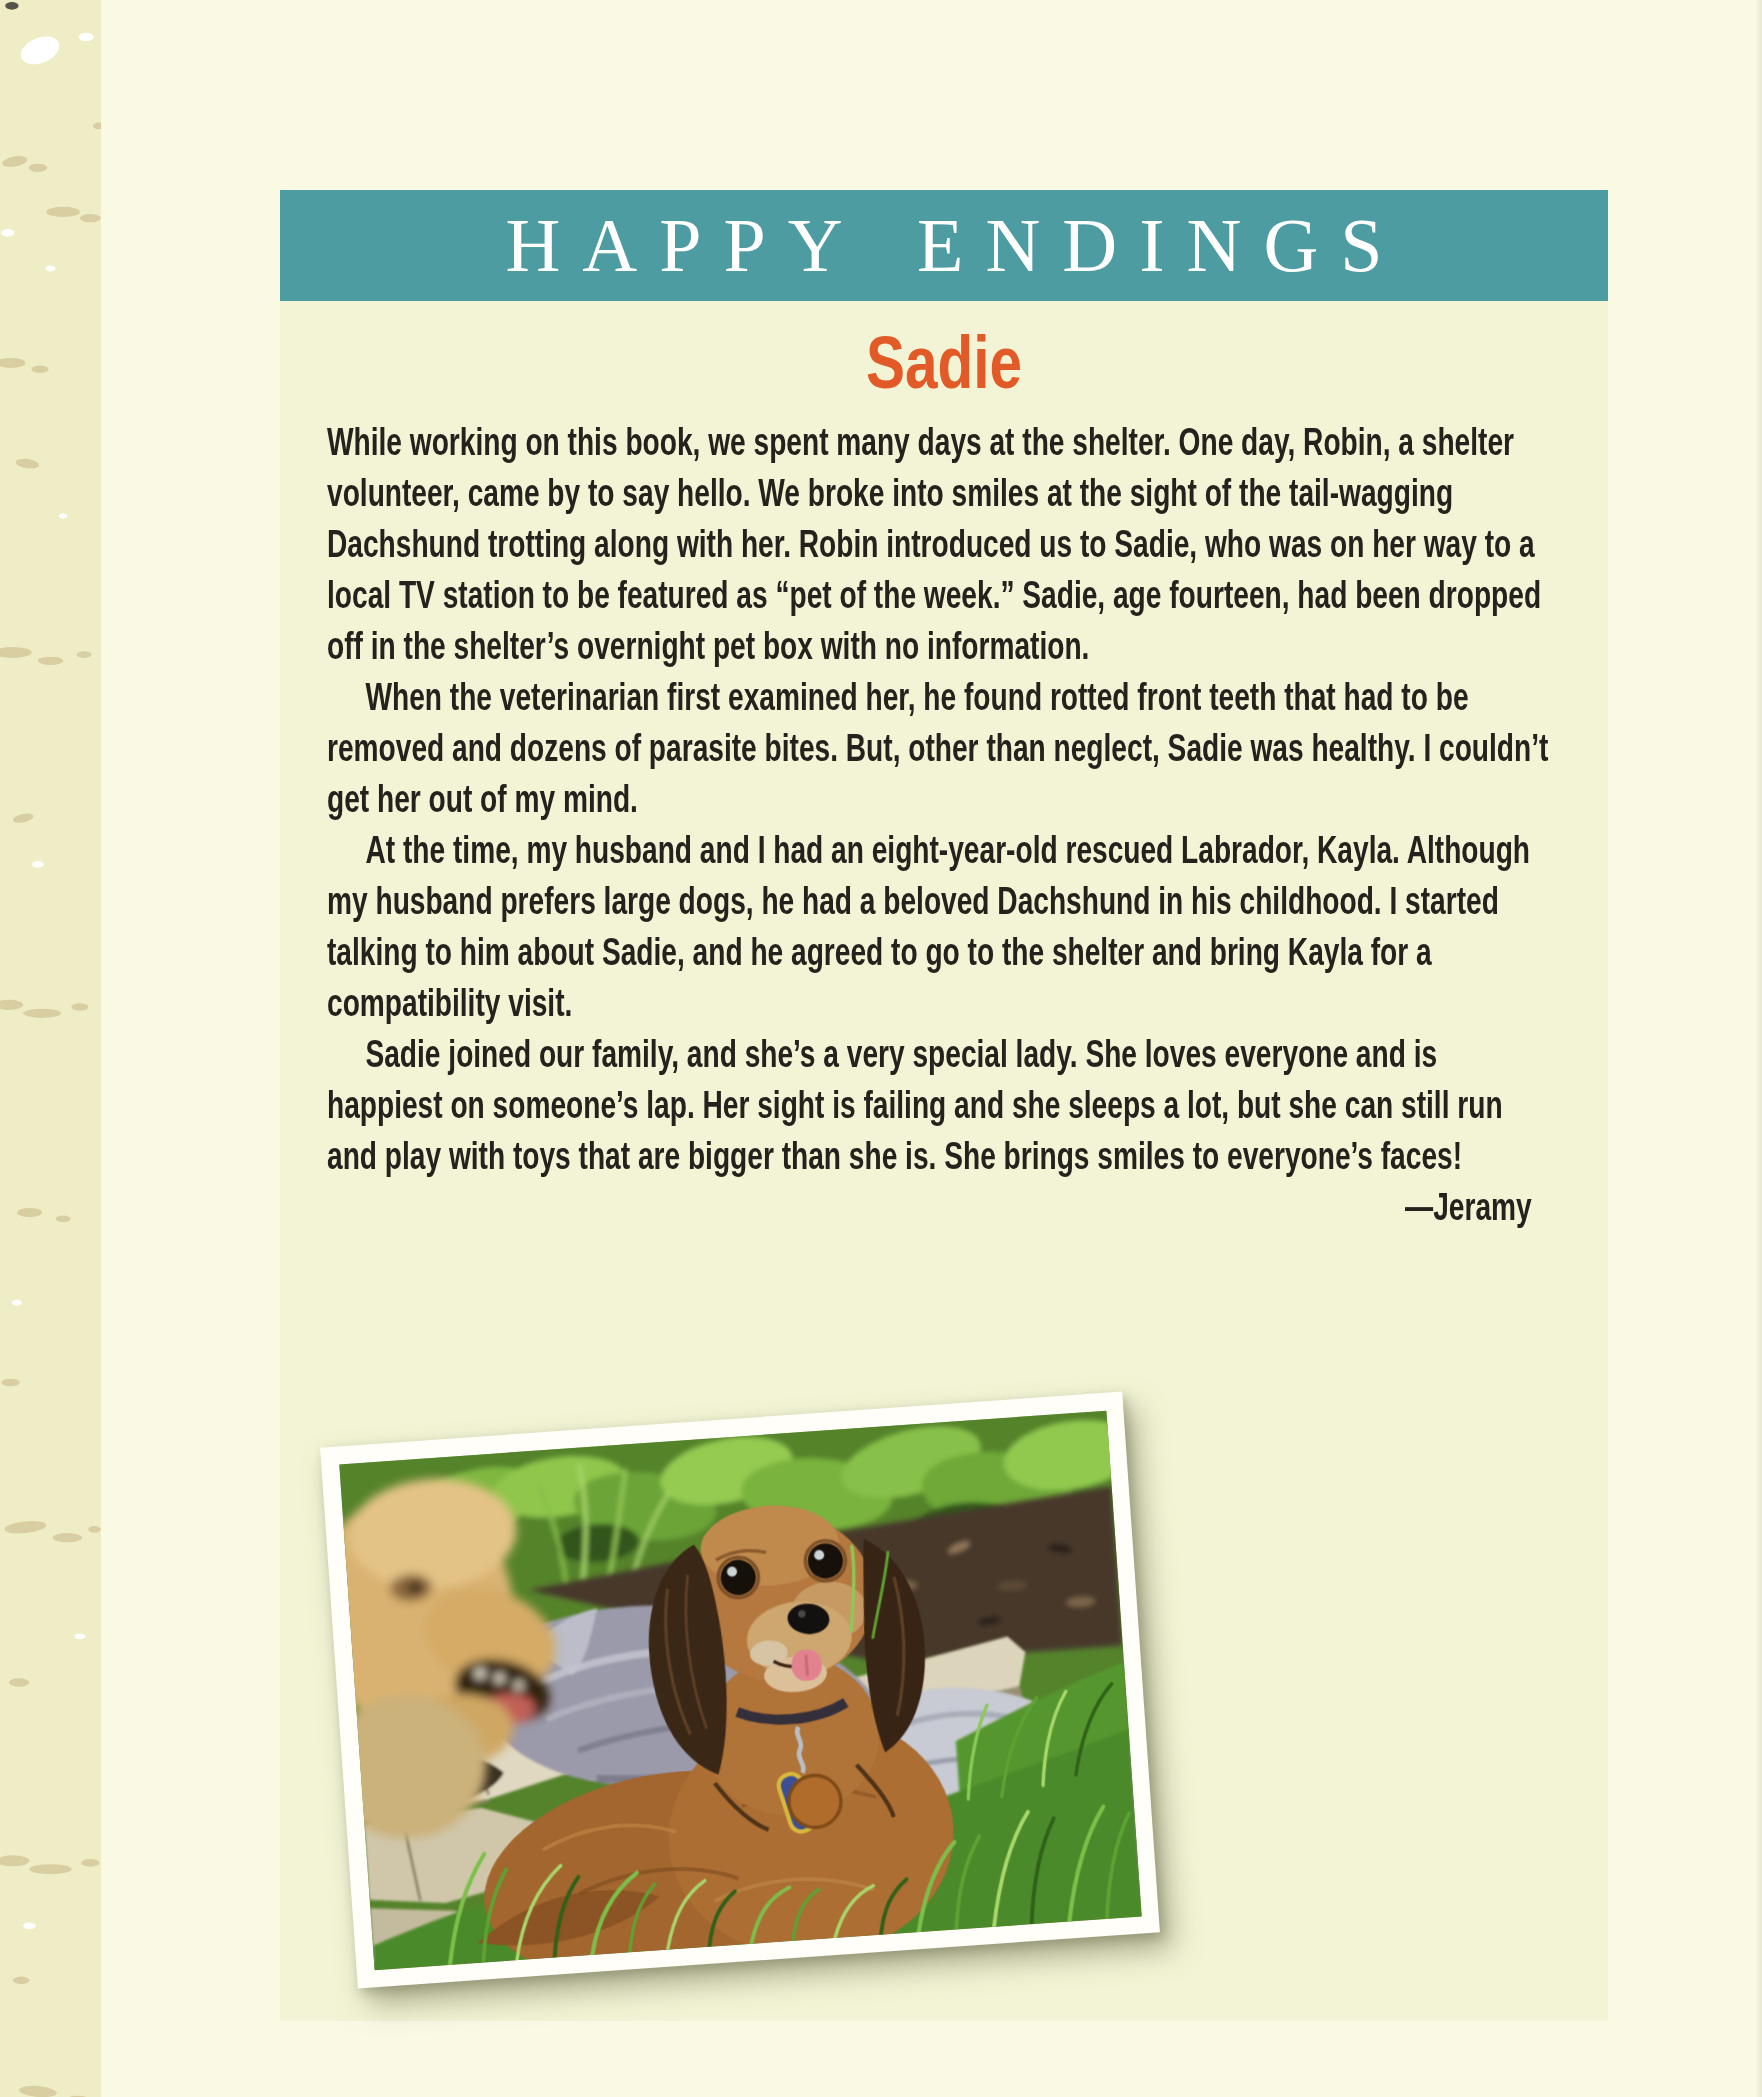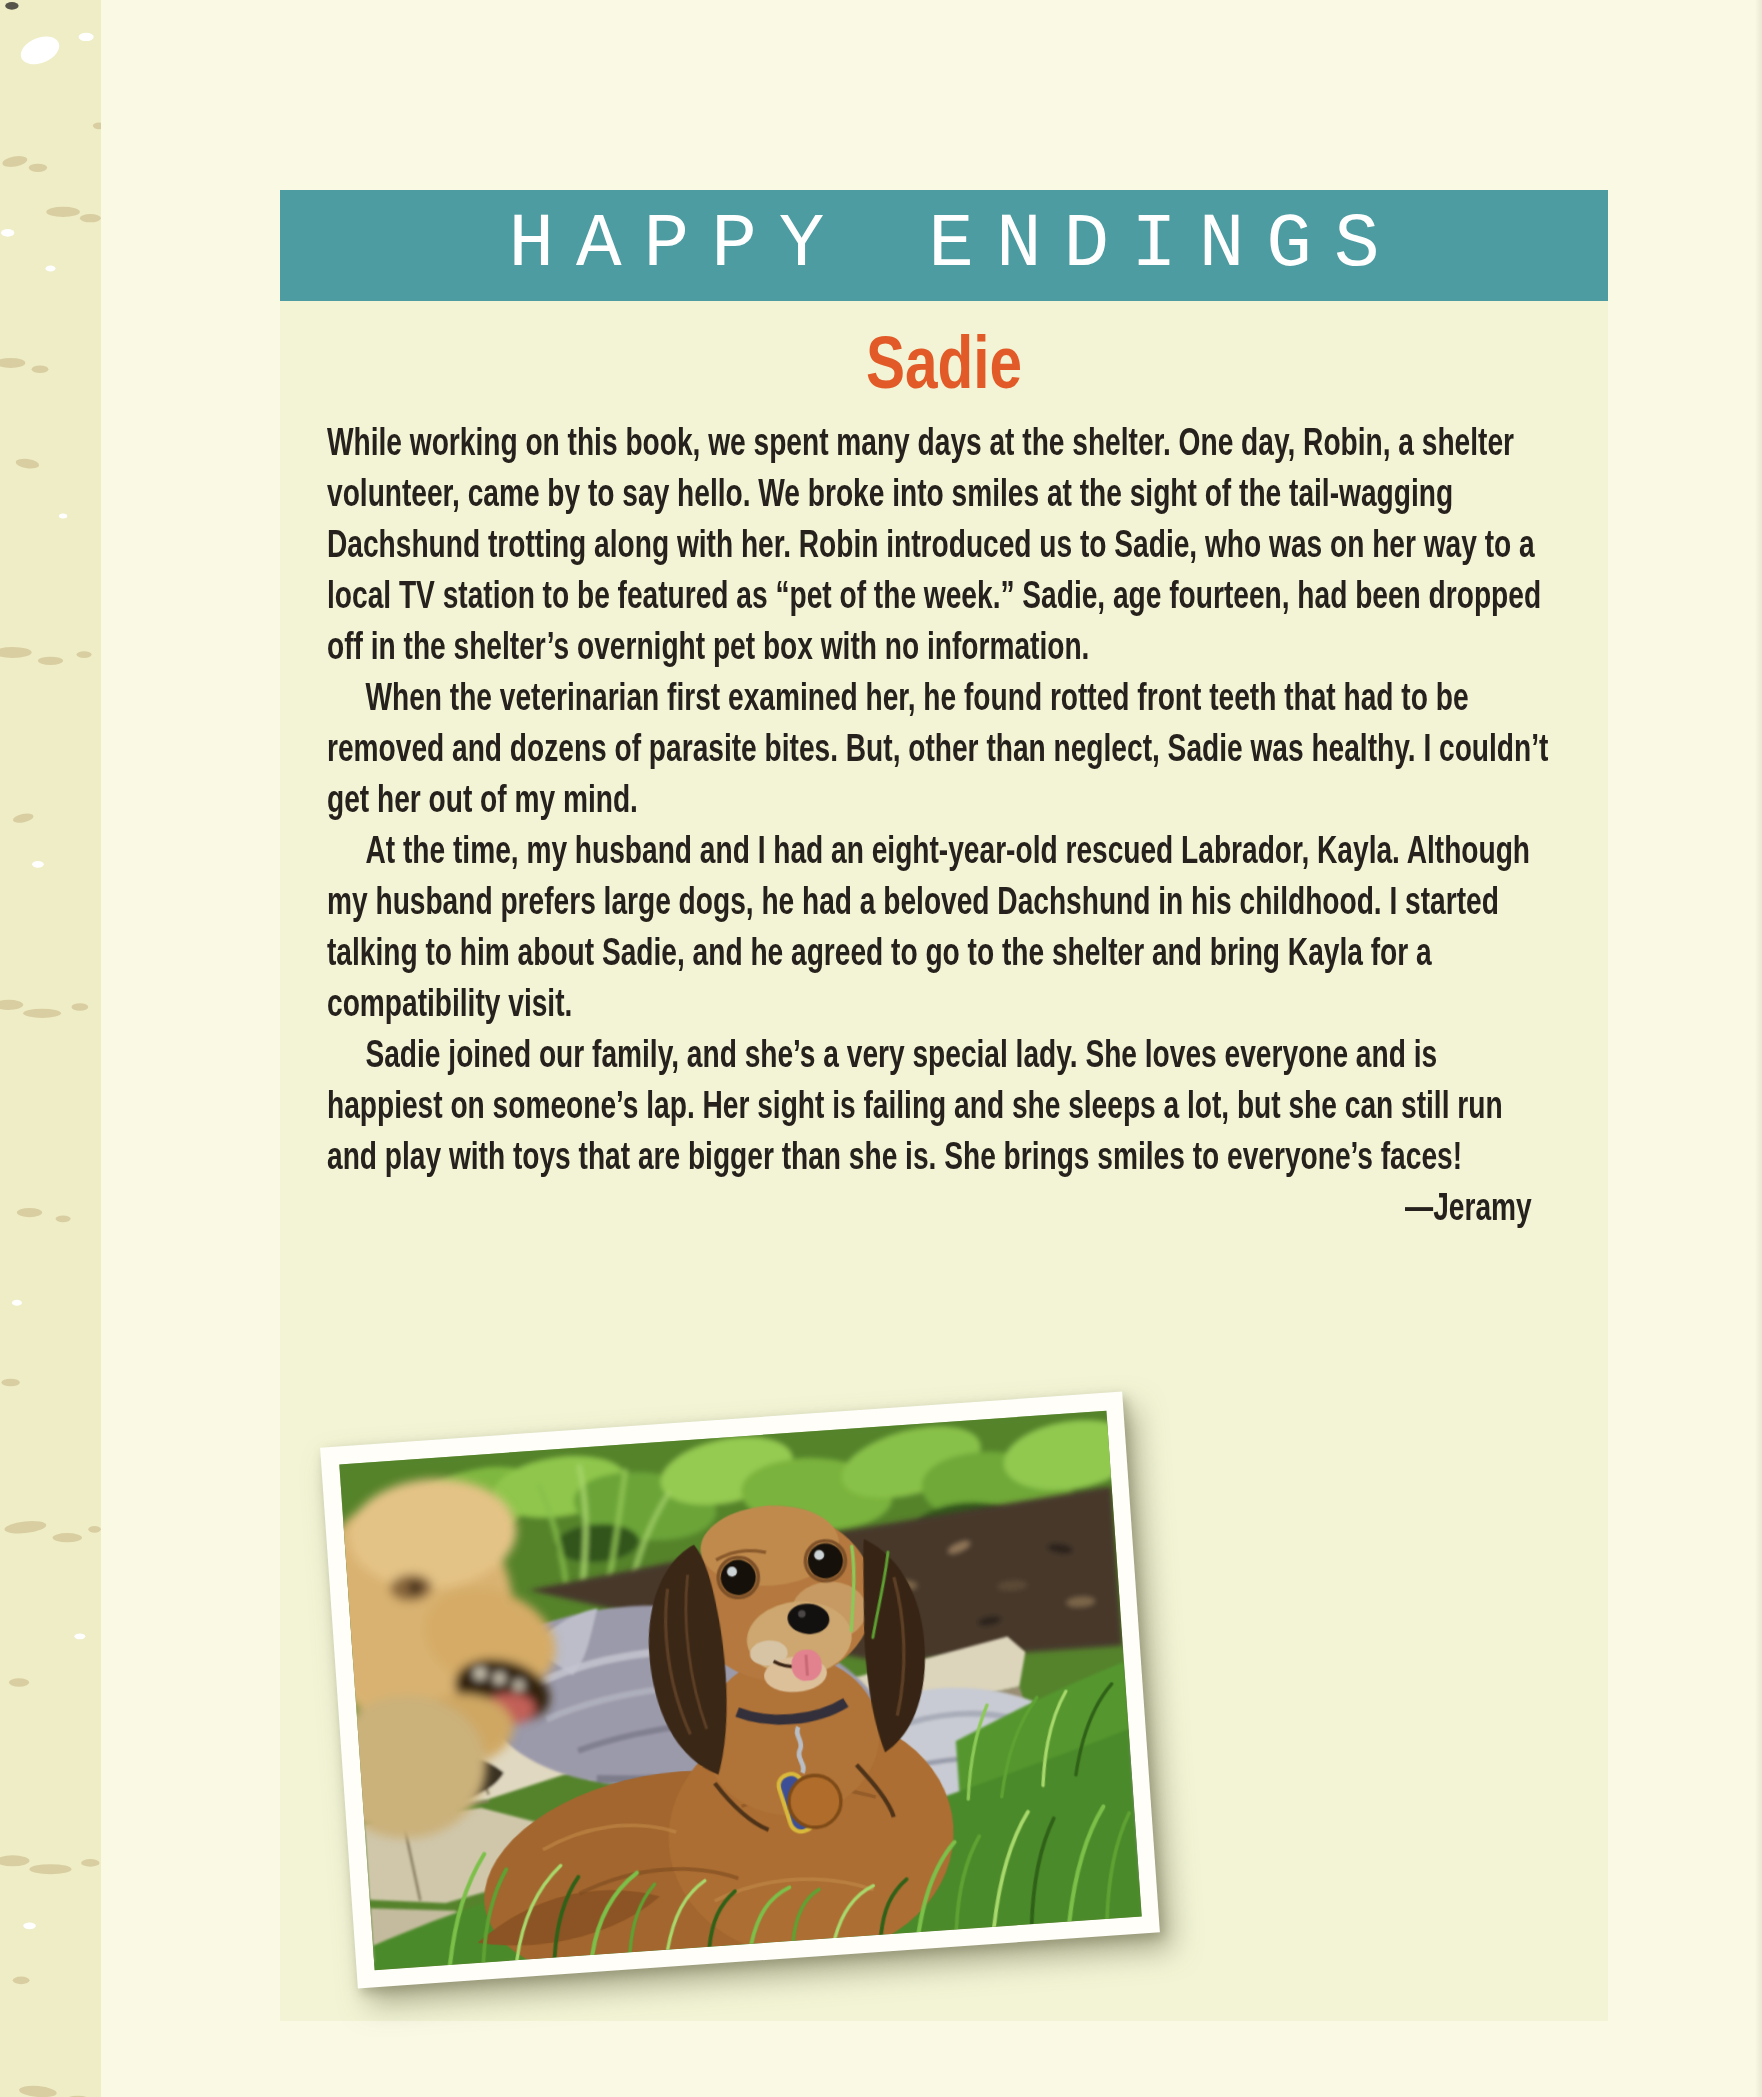--- a/index.html
+++ b/index.html
@@ -21,21 +21,21 @@
   .left-strip svg{display:block;width:101px;height:2264px;}
   
   .panel{
     position:absolute;left:280px;top:190px;width:1328px;height:1831px;
     background:#F2F4D5;
   }
   .banner{
     position:absolute;left:0;top:0;right:0;height:111px;
     background:#4C9CA2;
     color:#FFFFFF;
-    font-family:Liberation Mono, monospace;
+    font-family:Liberation Serif, serif;
     font-size:76px;line-height:111px;
     letter-spacing:22px;word-spacing:14.3px;text-indent:22px;
     text-align:center;white-space:nowrap;
   }
   .story-title{
     position:absolute;left:0;right:0;top:135px;
     text-align:center;
     color:#E25A28;
     font-weight:700;font-size:75px;line-height:1;
     transform:scaleX(.78);

